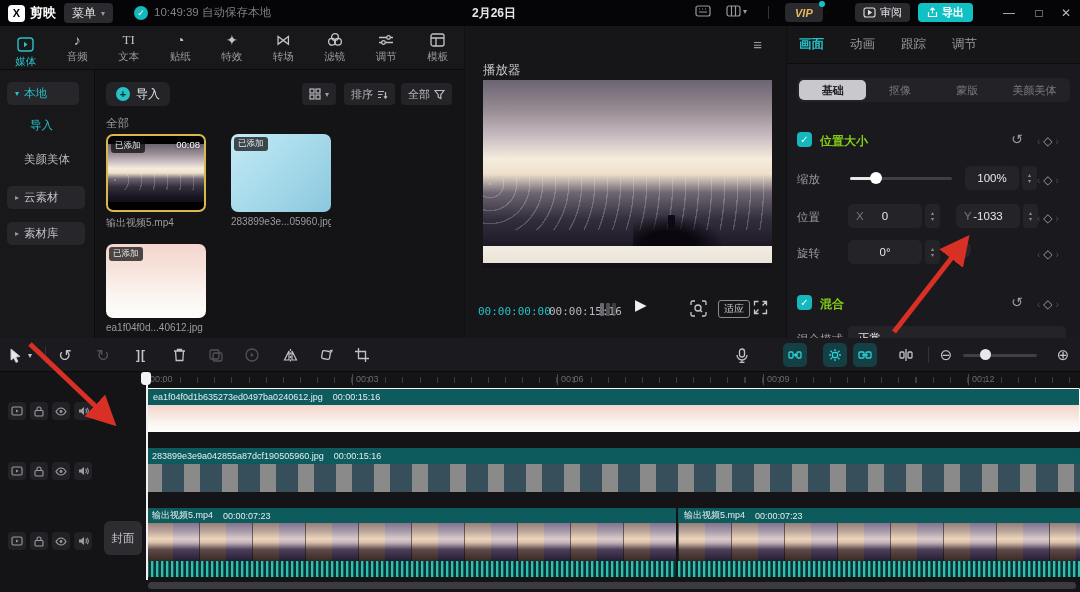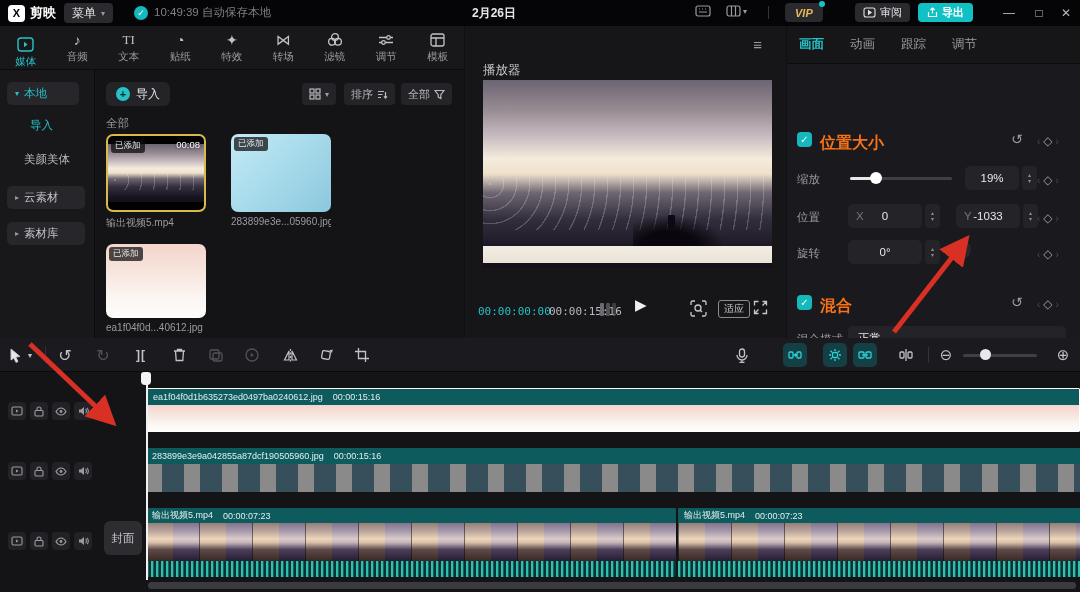--- a/index.html
+++ b/index.html
@@ -79,21 +79,21 @@
   .pv-icon { position:absolute; top:6px; }
 
   
   .props-tabs { position:absolute; left:0; top:0; width:293px; height:38px; background:#161619; border-bottom:1px solid #0c0c0e; display:flex; align-items:center; gap:26px; padding-left:12px; font-size:12.5px; color:#9a9aa0; }
   .props-tabs .active { color:#27c2c7; font-weight:bold; }
   .subtabs { position:absolute; left:10px; top:52px; width:273px; height:24px; background:#232327; border-radius:6px; display:flex; padding:2px; }
   .subtab { flex:1; display:flex; align-items:center; justify-content:center; font-size:11px; color:#77777d; border-radius:5px; }
   .subtab.active { background:#c9c9cd; color:#202024; font-weight:bold; }
   .prop-row { position:absolute; left:0; width:293px; }
   .checkbox { width:15px; height:15px; background:#14b8bd; border-radius:4px; color:#fff; font-size:10px; display:flex; align-items:center; justify-content:center; }
-  .sec-label { font-size:16px; font-weight:bold; color:#f97316; }
+  .sec-label { font-size:12px; font-weight:bold; color:#84cc16; }
   .row-label { position:absolute; left:10px; font-size:11.5px; color:#9a9aa0; }
   .reset-ico { position:absolute; left:224px; font-size:14px; color:#9a9aa0; }
   .kf { position:absolute; left:250px; display:flex; align-items:center; gap:3px; color:#4a4a50; font-size:10px; }
   .kf .d { color:#9a9aa0; font-size:12px; }
   .vbox { position:absolute; height:24px; background:#232328; border-radius:5px; display:flex; align-items:center; justify-content:center; font-size:11.5px; color:#e8e8ea; }
   .vbox .pfx { position:absolute; left:8px; color:#77777d; }
   .stepper { position:absolute; width:15px; height:24px; background:#232328; border-radius:4px; display:flex; flex-direction:column; align-items:center; justify-content:center; color:#8a8a90; font-size:6px; line-height:6px; }
   .slider-track { position:absolute; left:63px; top:11px; width:102px; height:2.5px; background:#3f3f46; border-radius:2px; }
   .slider-fill { position:absolute; left:0; top:0; height:2.5px; width:22%; background:#e8e8ea; border-radius:2px; }
   .slider-handle { position:absolute; left:20%; top:-5px; width:12px; height:12px; border-radius:50%; background:#fff; }
@@ -364,39 +364,45 @@
     </div>
   </div>
 
   <div class="props-panel">
     <div class="props-tabs">
       <span class="active">画面</span>
       <span>动画</span>
       <span>跟踪</span>
       <span>调节</span>
     </div>
+    <div class="subtabs">
+      <span class="subtab active">基础</span>
+      <span class="subtab">抠像</span>
+      <span class="subtab">蒙版</span>
+      <span class="subtab">美颜美体</span>
+    </div>
 
     <div class="prop-row" style="top:105px; height:20px;">
       <span class="checkbox" style="position:absolute;left:10px;top:1px;">✓</span>
       <span class="sec-label" style="position:absolute;left:33px;top:2px;">位置大小</span>
       <span class="reset-ico" style="top:0;">↺</span>
       <span class="kf" style="top:3px;">
         <span>‹</span>
           <span class="d">◇</span>
           <span>›</span>
       </span>
     </div>
 
     <div class="prop-row" style="top:140px; height:24px;">
       <span class="row-label" style="top:6px;">缩放</span>
       <div class="slider-track">
         <div class="slider-fill"></div>
         <div class="slider-handle"></div>
       </div>
-      <div class="vbox" style="left:178px; width:54px;">19%</div>
+      <div class="vbox" style="left:178px; width:54px;">100%</div>
       <div class="stepper" style="left:235px;">
           <span>▴</span>
           <span>▾</span>
         </div>
       <span class="kf" style="top:7px;">
         <span>‹</span>
           <span class="d">◇</span>
           <span>›</span>
       </span>
     </div>
@@ -541,20 +547,28 @@
           </svg>
       </span>
       <span class="tl-div" style="left:928px;"></span>
       <span class="tl-ico" style="left:936px; font-size:15px;">⊖</span>
       <div class="zoom-track">
           <div class="zoom-handle"></div>
         </div>
       <span class="tl-ico" style="left:1053px; font-size:15px;">⊕</span>
     </div>
 
+    <div class="ruler">
+      <div class="ruler-ticks"></div>
+      <span class="rlabel" style="left:146px;">00:00</span>
+      <span class="rlabel" style="left:352px;">00:03</span>
+      <span class="rlabel" style="left:557px;">00:06</span>
+      <span class="rlabel" style="left:763px;">00:09</span>
+      <span class="rlabel" style="left:968px;">00:12</span>
+    </div>
 
     <div class="trk-ctrl" style="left:8px; top:64px;">
       <span class="chip">
           <svg width="12" height="10" viewBox="0 0 12 10" fill="none" stroke-width="1.1">
             <rect x="1" y="1" width="10" height="8" rx="1.5"></rect>
             <path d="M5 3.4l2.6 1.6L5 6.6z" fill="#9a9aa0" stroke="none"></path>
           </svg>
         </span>
       <span class="chip">
           <svg width="10" height="11" viewBox="0 0 10 11" fill="none" stroke-width="1.1">

